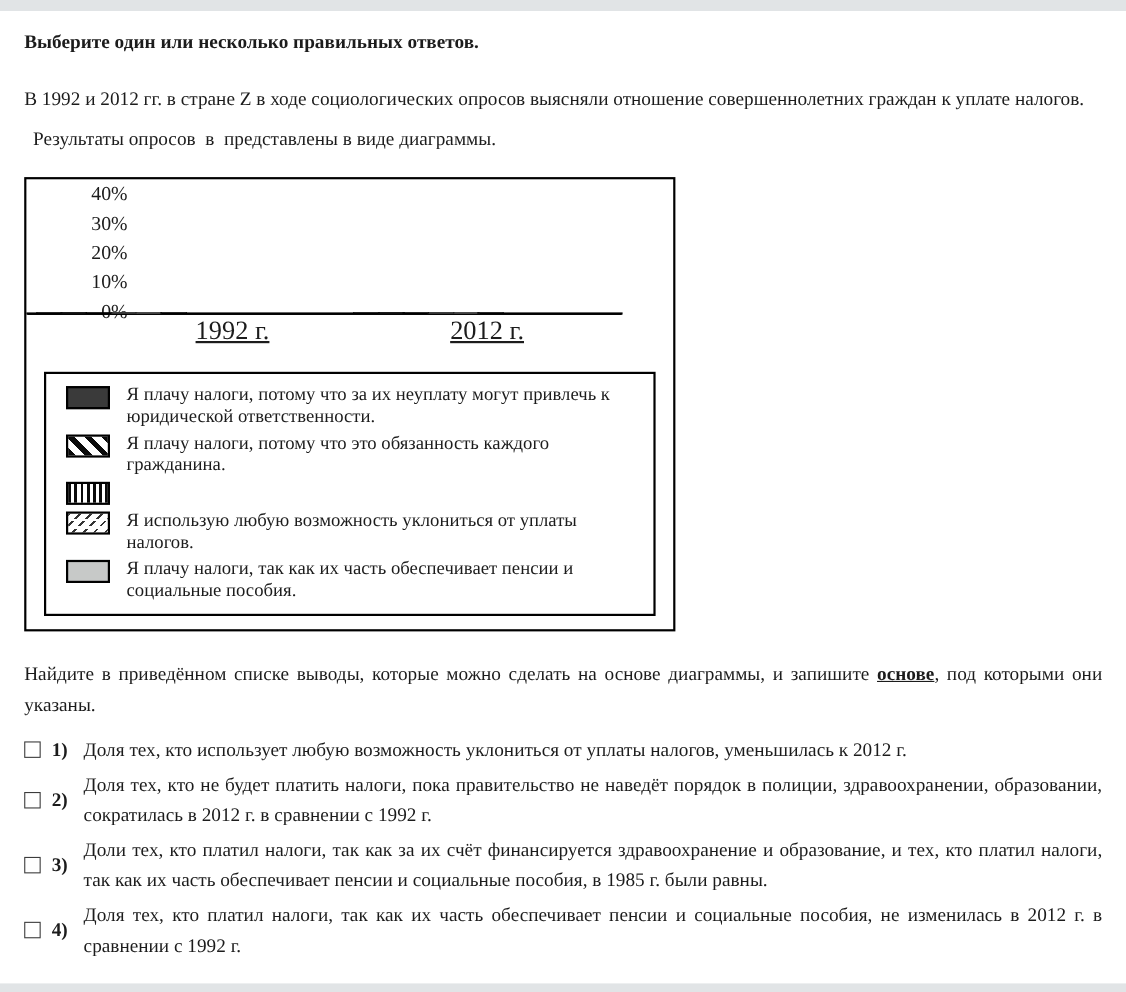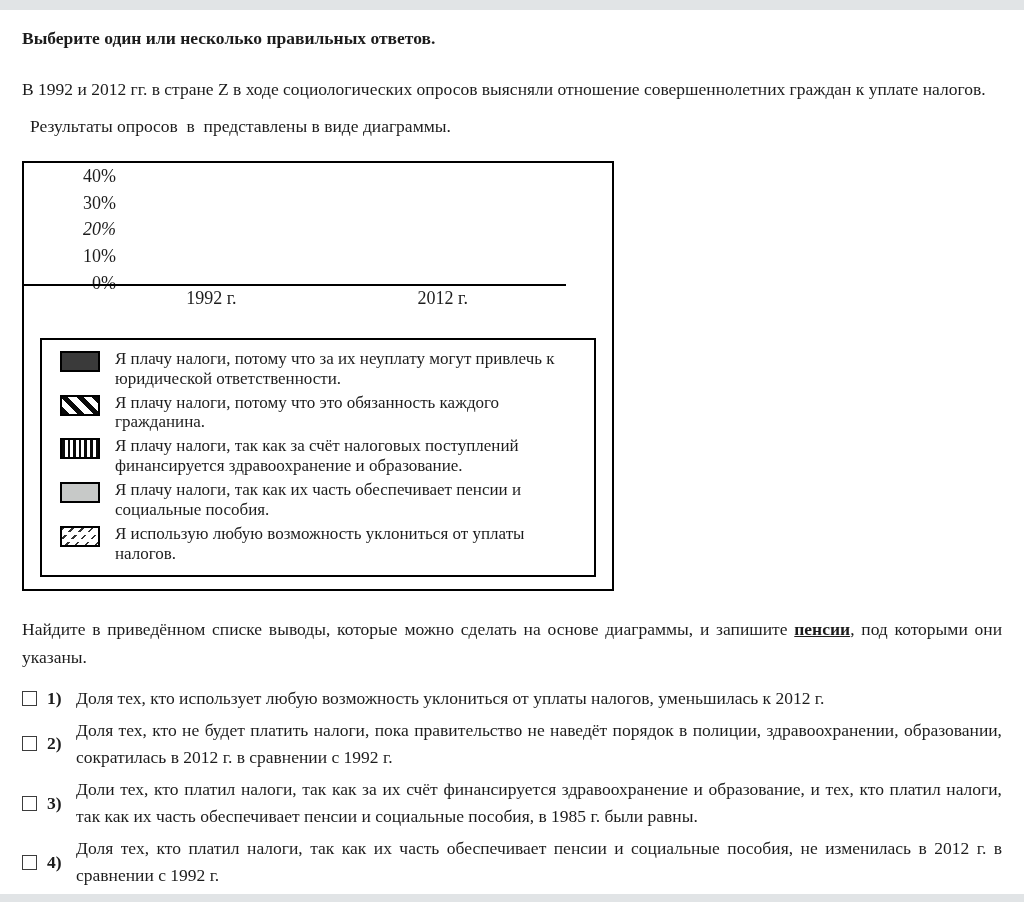--- a/index.html
+++ b/index.html
@@ -18,21 +18,21 @@
   
   .chart-box{width:588px;border:2px solid #000;margin-top:20px;background:#fff;}
   .plot-wrap{display:flex;margin:14px 46px 0 0;flex-direction:column;}
   .ylabels{width:102px;position:relative;height:107px;flex:none;}
   .ylabels span{position:absolute;right:10px;transform:translateY(-52%);font-size:18px;}
   .plot{position:relative;flex:1;height:107px;border:1.5px solid #000;}
   .gridline{position:absolute;left:0;right:0;height:0;border-top:1.5px solid #000;}
   .bar-group{position:absolute;bottom:0;height:100%;display:flex;align-items:flex-end;}
   .bar{width:24px;box-sizing:border-box;border:1.3px solid #000;border-bottom:none;margin-right:-1.3px;}
   .xlabels{position:relative;height:34px;margin:0 46px 0 102px;}
-  .xlabels span{position:absolute;transform:translateX(-50%);font-size:18px;top:2px;}
+  .xlabels span{position:absolute;transform:translateX(-50%);font-size:24px;top:2px;text-decoration:underline;}
   
   .pat-diag-bold{background:repeating-linear-gradient(45deg,#0a0a0a 0 5px,#fff 5px 11px);}
   .pat-solid-dark{background:#3a3a3a;}
   .pat-vert-stripes{background:repeating-linear-gradient(90deg,#0a0a0a 0 2.6px,#fff 2.6px 5.6px);}
   .pat-solid-gray{background:#c7c9c8;}
   .pat-diag-dash{background:
       repeating-linear-gradient(180deg,rgba(255,255,255,0) 0 4.5px,#fff 4.5px 7px),
       repeating-linear-gradient(135deg,#333 0 1.6px,rgba(255,255,255,0) 1.6px 7px),
       #fff;}
   .pat-horiz-stripes{background:repeating-linear-gradient(180deg,#0a0a0a 0 2.8px,#fff 2.8px 6.1px);}
@@ -60,21 +60,21 @@
   <p class="instruction">Выберите один или несколько правильных ответов.</p>
 
   <p class="intro">В 1992 и 2012 гг. в стране Z в ходе социологических опросов выясняли отношение совершеннолетних граждан к уплате налогов.</p>
   <p class="intro2">Результаты опросов  в  представлены в виде диаграммы.</p>
 
   <div class="chart-box">
     <div class="plot-wrap">
       <div class="ylabels" id="ylabels">
           <span style="top: 0%;">40%</span>
           <span style="top: 25%;">30%</span>
-          <span style="top: 50%; font-style: italic;">20%</span>
+          <span style="top: 50%;">20%</span>
           <span style="top: 75%;">10%</span>
           <span style="top: 100%;">0%</span>
         </div>
       <div class="plot" id="plot">
         <div class="gridline" style="top:25%"></div>
         <div class="gridline" style="top:50%"></div>
         <div class="gridline" style="top:75%"></div>
       <div class="bar-group" style="left: 1.4%;">
             <div class="bar pat-diag-bold" style="height: 12.5%;"></div>
             <div class="bar pat-solid-dark" style="height: 25%;"></div>
@@ -101,34 +101,33 @@
         <div class="legend-row">
           <div class="legend-swatch pat-solid-dark"></div>
           <div class="legend-label">Я плачу налоги, потому что за их неуплату могут привлечь к юридической ответственности.</div>
         </div>
         <div class="legend-row">
           <div class="legend-swatch pat-diag-bold"></div>
           <div class="legend-label">Я плачу налоги, потому что это обязанность каждого гражданина.</div>
         </div>
         <div class="legend-row">
           <div class="legend-swatch pat-vert-stripes"></div>
-          <div class="legend-label">Я плачу налоги, так как за счёт налоговых поступлений финансируется здравоохранение и образование.</div>
+        </div>
+        <div class="legend-row">
+          <div class="legend-swatch pat-diag-dash"></div>
+          <div class="legend-label">Я использую любую возможность уклониться от уплаты налогов.</div>
         </div>
         <div class="legend-row">
           <div class="legend-swatch pat-solid-gray"></div>
           <div class="legend-label">Я плачу налоги, так как их часть обеспечивает пенсии и социальные пособия.</div>
         </div>
-        <div class="legend-row">
-          <div class="legend-swatch pat-diag-dash"></div>
-          <div class="legend-label">Я использую любую возможность уклониться от уплаты налогов.</div>
-        </div>
       </div>
   </div>
 
-  <p class="question"><span>Найдите в приведённом списке выводы, которые можно сделать на основе диаграммы, и запишите </span><b>пенсии</b><span>, под которыми они указаны.</span></p>
+  <p class="question"><span>Найдите в приведённом списке выводы, которые можно сделать на основе диаграммы, и запишите </span><b>основе</b><span>, под которыми они указаны.</span></p>
 
   <div class="options" id="options">
       <div class="option">
         <div class="checkbox"></div>
         <div class="opt-num">1)</div>
         <div class="opt-text">Доля тех, кто использует любую возможность уклониться от уплаты налогов, уменьшилась к 2012 г.</div>
       </div>
       <div class="option">
         <div class="checkbox"></div>
         <div class="opt-num">2)</div>

